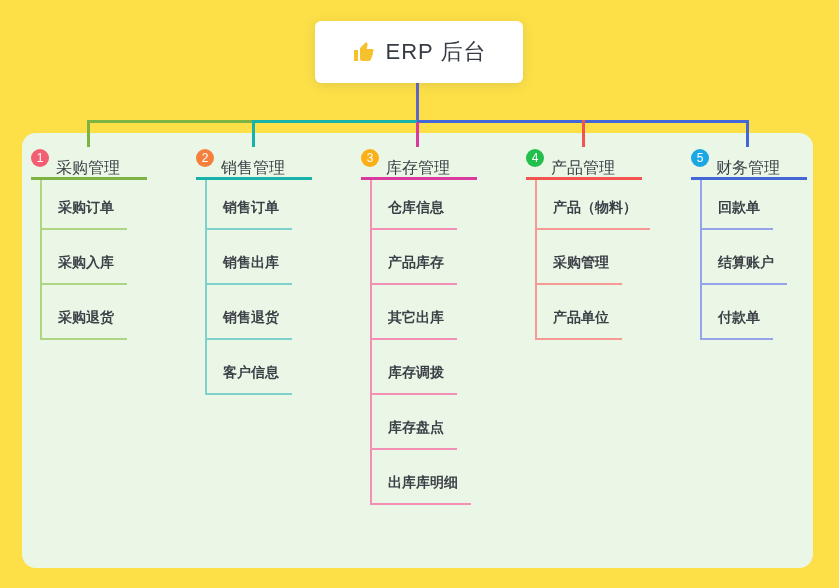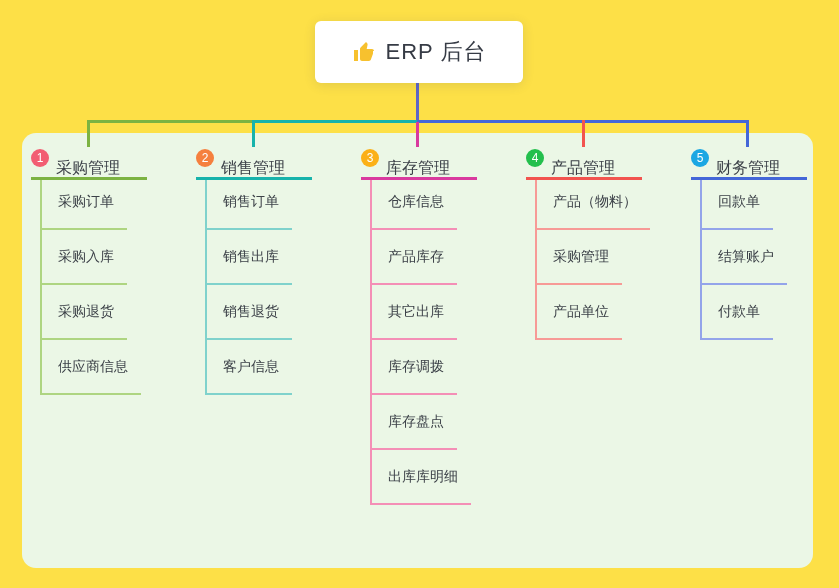--- a/index.html
+++ b/index.html
@@ -88,26 +88,27 @@
   .children {
     margin-left: 9px;
     border-left: 2px solid var(--light);
     width: max-content;
   }
   .child {
     height: 55px;
     display: flex;
     align-items: flex-end;
     width: max-content;
-    padding: 0 13px 17px 16px;
+    padding: 0 13px 11px 16px;
     border-bottom: 2px solid var(--light);
     font-size: 14px;
     color: #3c4148;
     white-space: nowrap;
     cursor: default;
+    font-weight: bold;
   }
   .child:first-child { height: 50px; }
 </style>
 </head>
 <body>
 
 <div class="canvas">
 
   <div class="panel"></div>
 
@@ -139,23 +140,20 @@
     <div class="children">
       <div class="child">
           <span>采购订单</span>
         </div>
       <div class="child">
           <span>采购入库</span>
         </div>
       <div class="child">
           <span>采购退货</span>
         </div>
-      <div class="child">
-          <span>供应商信息</span>
-        </div>
     </div>
   </div>
 
   <div class="branch" style="left: 196px; --main: #17b3ab; --light: #7fd2cc; --badge: #f5803e;">
     <div class="branch-header">
       <span class="badge">2</span>
       <span class="branch-title">销售管理</span>
     </div>
     <div class="branch-underline"></div>
     <div class="children">

